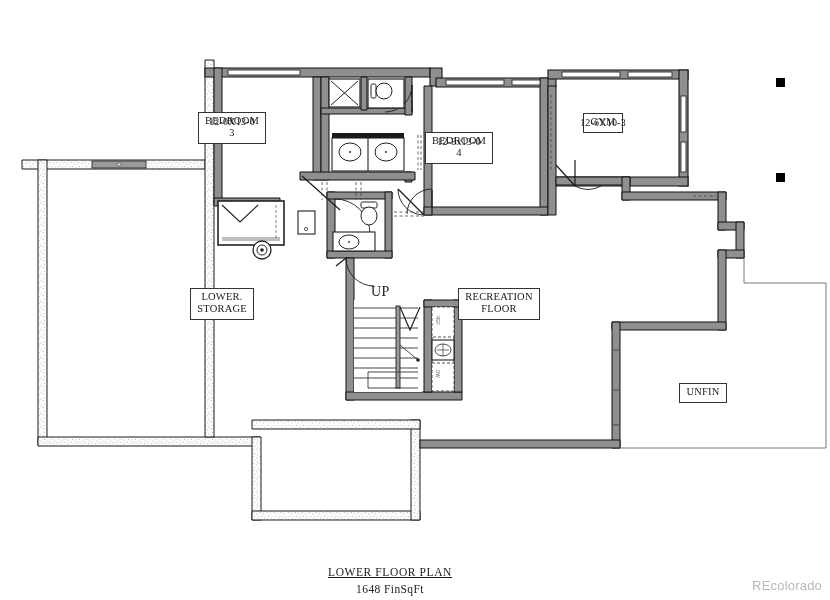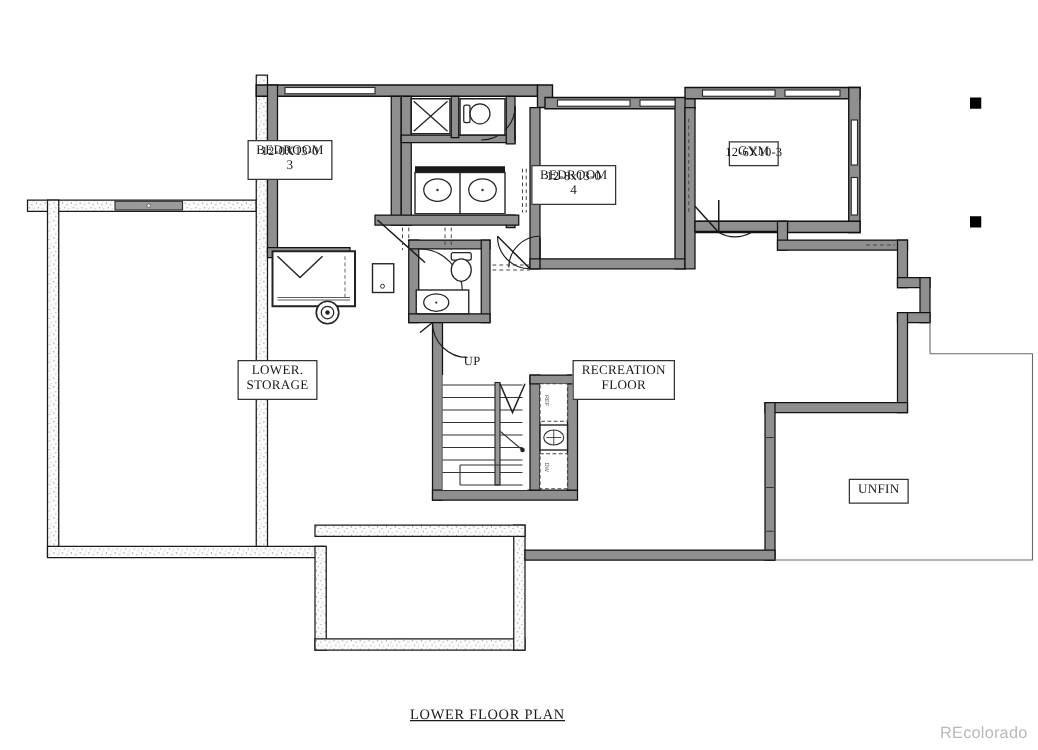--- a/index.html
+++ b/index.html
@@ -42,21 +42,21 @@
     padding: 2px 6px 4px 6px;
     font-size: 10.5px;
     letter-spacing: .2px;
   }
   .dims {
     font-size: 10px;
     margin-top: 4px;
     letter-spacing: .2px;
   }
   .plainlbl {
-    font-size: 10px;
+    font-size: 14px;
     letter-spacing: .3px;
   }
   .room-group {
     position: absolute;
     display: flex;
     flex-direction: column;
     align-items: center;
   }
   #title-block {
     position: absolute;
@@ -389,17 +389,18 @@
   <div class="lbl plainlbl" style="left:371px; top:284px;">UP</div>
 
   <div class="fix-text" style="left:440px; top:316px; transform:rotate(90deg); transform-origin:left top;">REF</div>
   <div class="fix-text" style="left:440px; top:370px; transform:rotate(90deg); transform-origin:left top;">DW</div>
 
   <div class="corner-marker" style="left:776px; top:78px;"></div>
   <div class="corner-marker" style="left:776px; top:173px;"></div>
 
   <div id="title-block">
     <div id="plan-title">LOWER FLOOR PLAN</div>
+    <div id="plan-sqft">1648 FinSqFt</div>
   </div>
 
   <div id="watermark">REcolorado</div>
 
 </div>
 
 </body></html>

